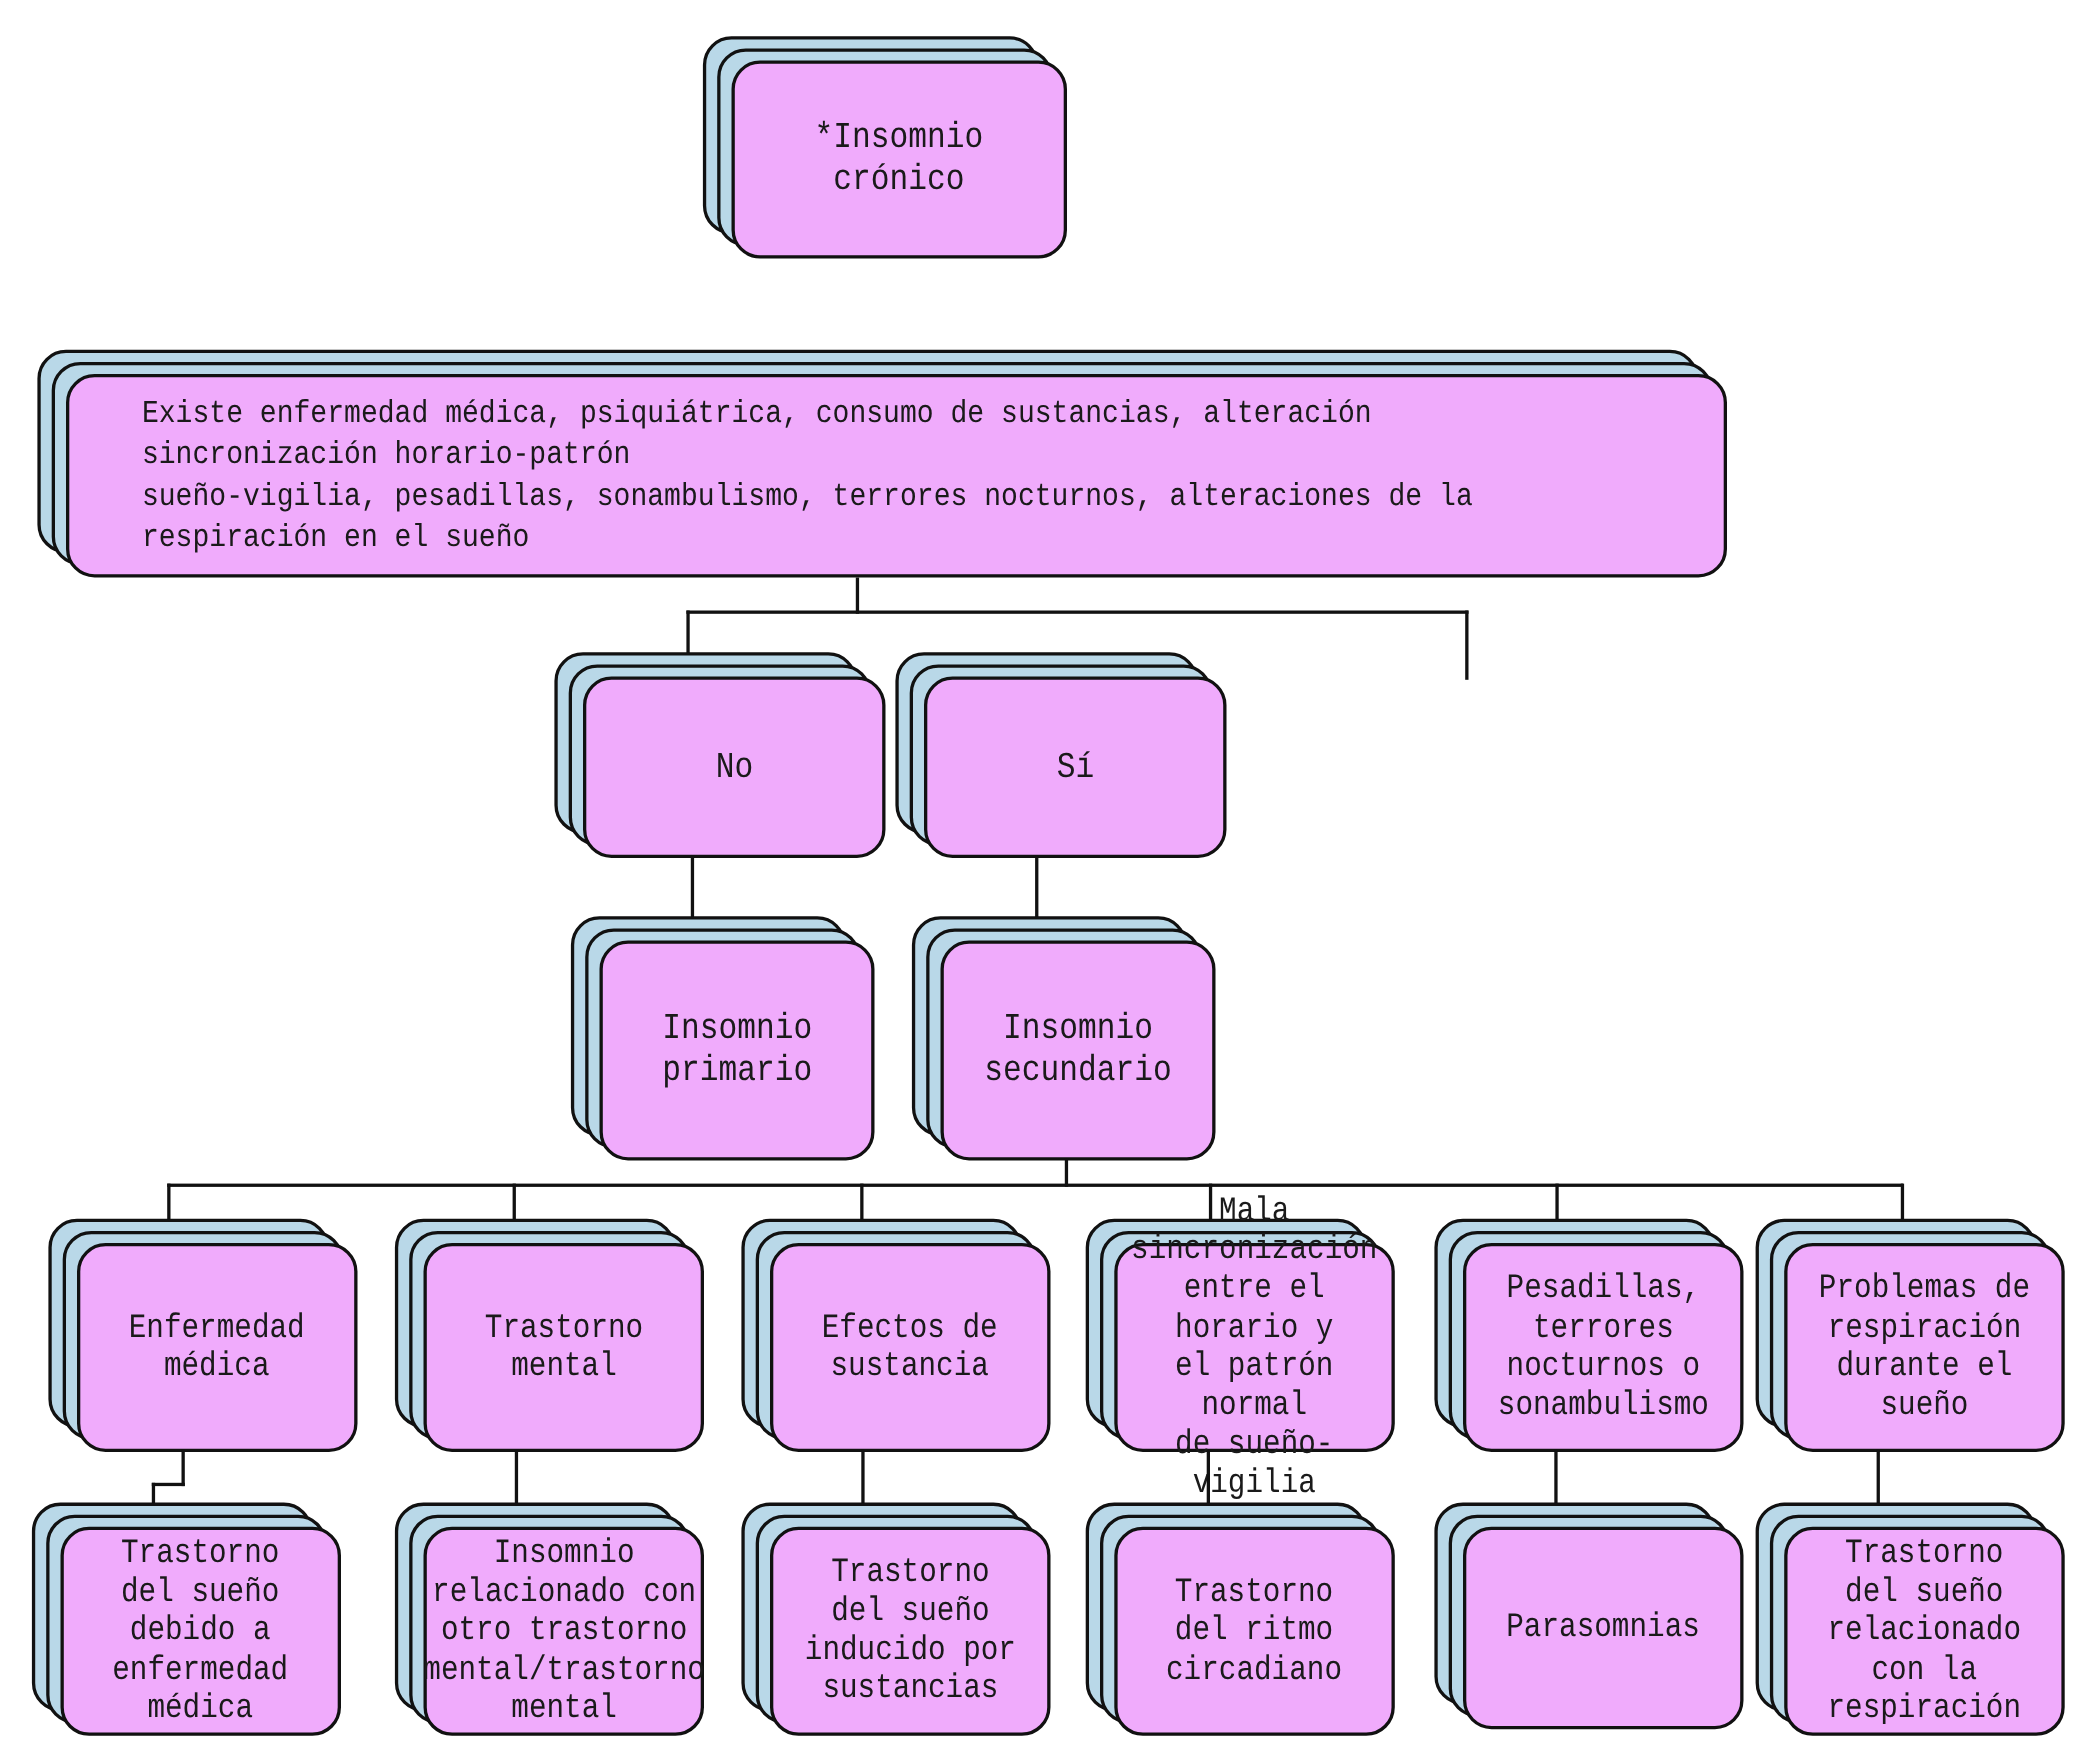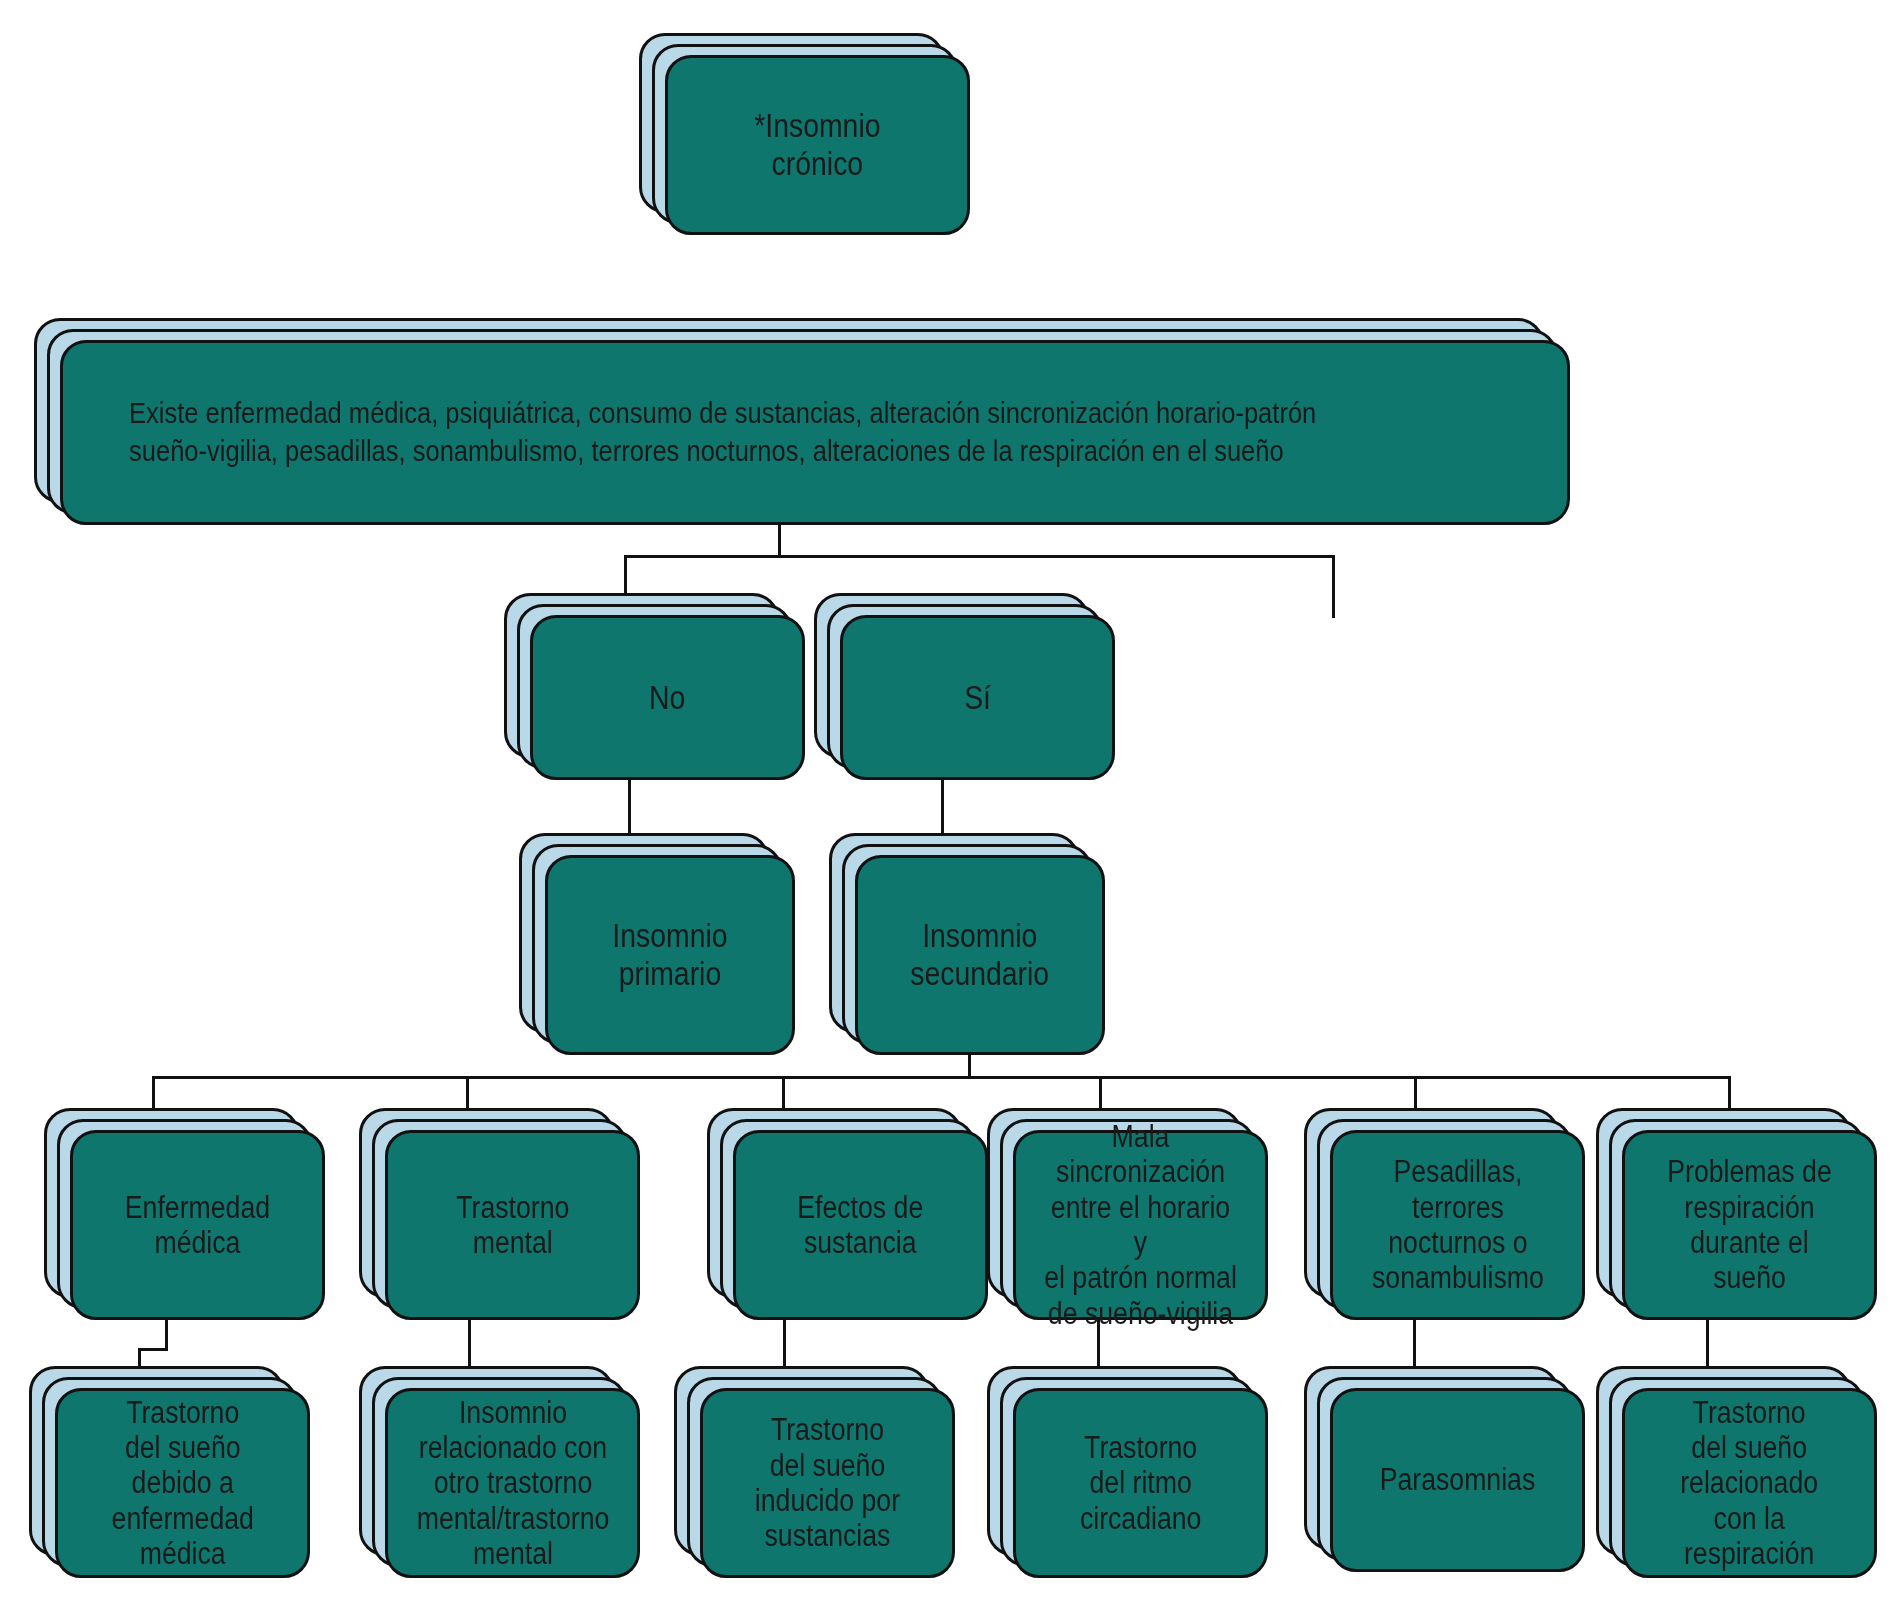--- a/index.html
+++ b/index.html
@@ -15,21 +15,21 @@
   .box .shadow2,
   .box .shadow1,
   .box .face{
     position:absolute;left:0;top:0;width:100%;height:100%;
     box-sizing:border-box;
     border:3px solid #111111;
     border-radius:26px;
   }
   .box .shadow2{transform:translate(-26px,-22px);background:#b9d8e8;}
   .box .shadow1{transform:translate(-13px,-11px);background:#b9d8e8;}
-  .box .face{background:#0f766e;}
+  .box .face{background:#f0abfc;font-family:Liberation Mono, monospace;}
   .box .face{
     display:flex;align-items:center;justify-content:center;
     text-align:center;line-height:1.14;
     padding:6px 10px;
   }
   .box .label{
     display:block;
     transform:scaleX(0.86);
     transform-origin:center center;
     white-space:pre-line;
@@ -136,21 +136,21 @@
 
   <div class="box t-cat" style="left:385px;top:1130px;width:255px;height:190px;">
     <div class="shadow2"></div>
     <div class="shadow1"></div>
     <div class="face">
       <span class="label">Trastorno
 mental</span>
     </div>
   </div>
 
-  <div class="box t-cat" style="left:700px;top:1130px;width:255px;height:190px;margin-left:33px;">
+  <div class="box t-cat" style="left:700px;top:1130px;width:255px;height:190px;">
     <div class="shadow2"></div>
     <div class="shadow1"></div>
     <div class="face">
       <span class="label">Efectos de
 sustancia</span>
     </div>
   </div>
 
   <div class="box t-cat" style="left:1013px;top:1130px;width:255px;height:190px;">
     <div class="shadow2"></div>

